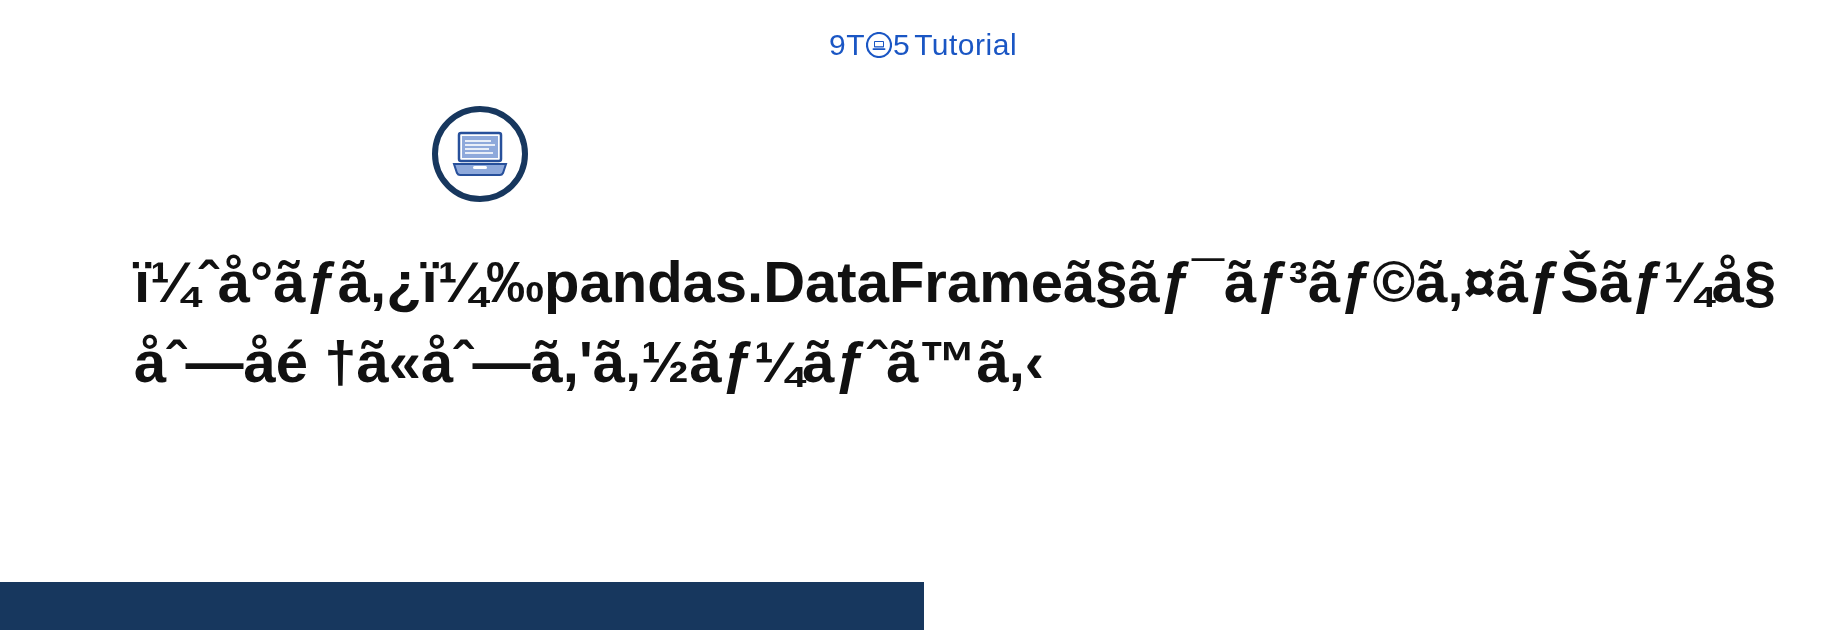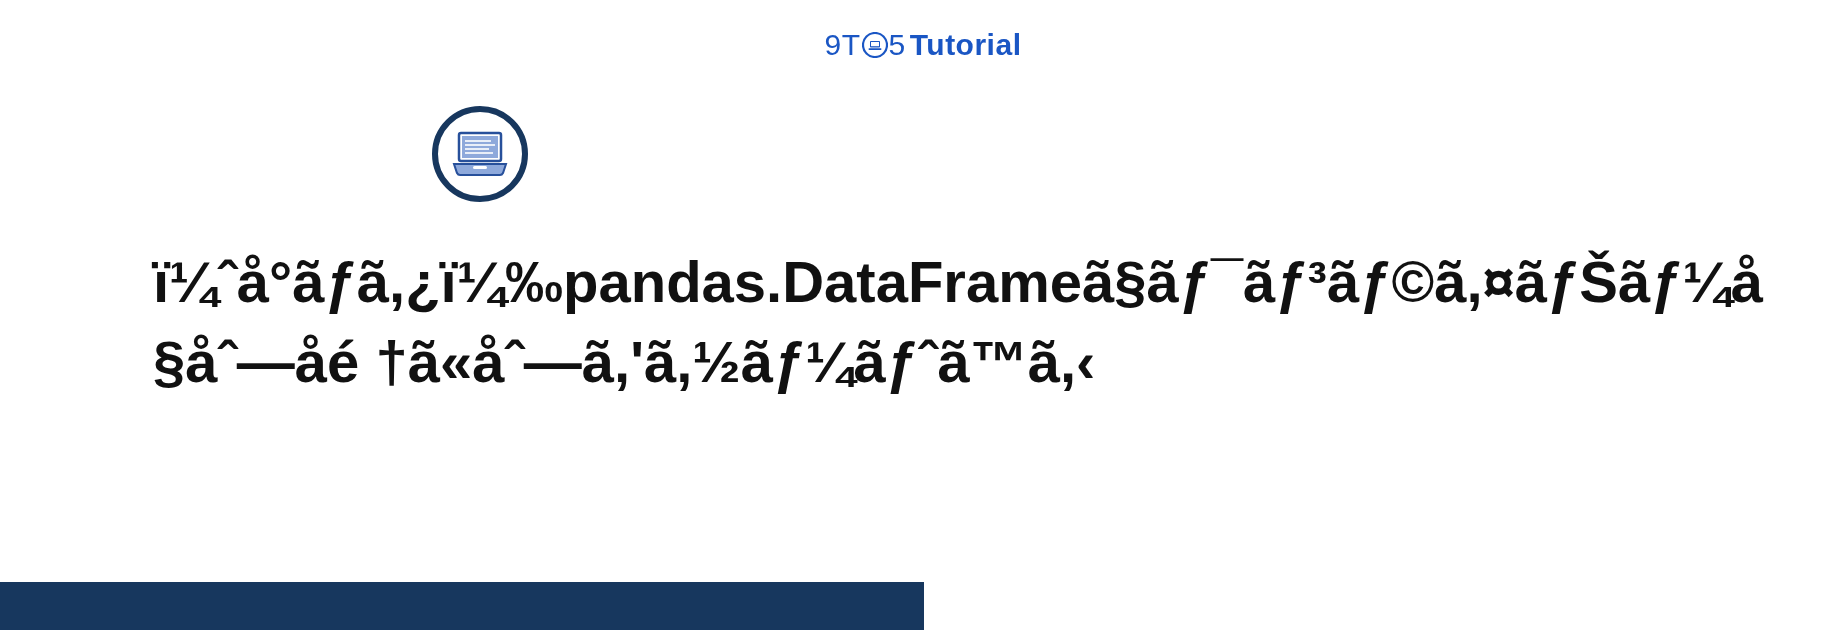--- a/index.html
+++ b/index.html
@@ -41,21 +41,21 @@
       align-items: center;
       justify-content: center;
       margin: 0 1px;
     }
     .brand .five {
       color: #1a56c4;
       font-weight: 500;
     }
     .brand .tutorial {
       color: #1a56c4;
-      font-weight: 700;
+      font-weight: 400;
       margin-left: 4px;
     }
     .o-svg {
       width: 26px;
       height: 26px;
     }
     .avatar-wrap {
       position: absolute;
       left: 432px;
       top: 106px;
@@ -69,21 +69,21 @@
       display: flex;
       align-items: center;
       justify-content: center;
     }
     .laptop-svg {
       width: 58px;
       height: 46px;
     }
     .title {
       position: absolute;
-      left: 153px;
+      left: 134px;
       top: 242px;
       right: 60px;
       font-size: 58px;
       font-weight: 700;
       color: #111111;
       line-height: 1.38;
       letter-spacing: 0px;
       word-break: break-all;
     }
     .bottom-bar {

